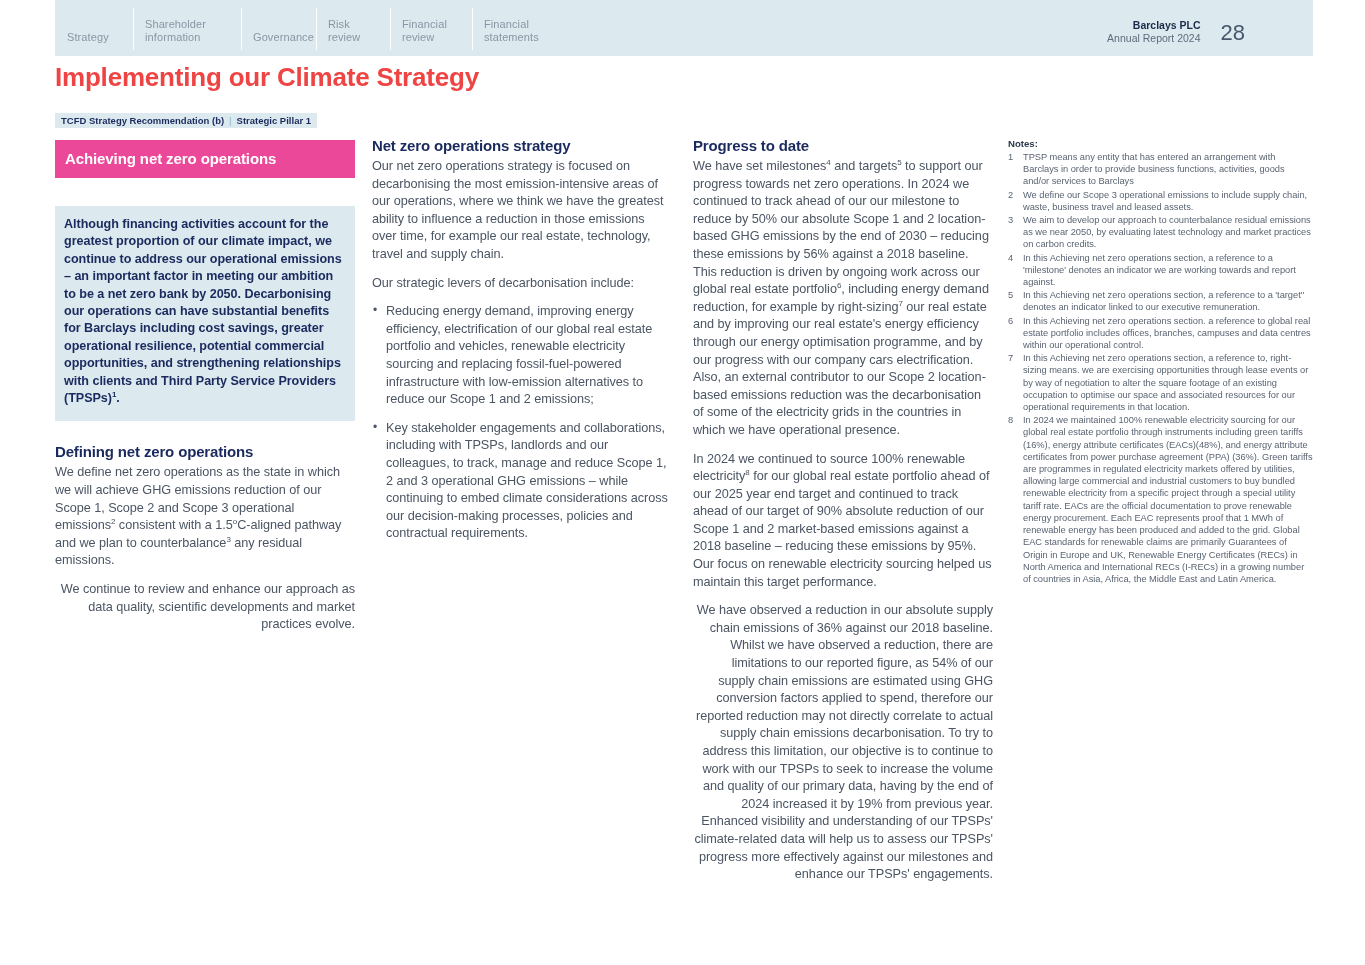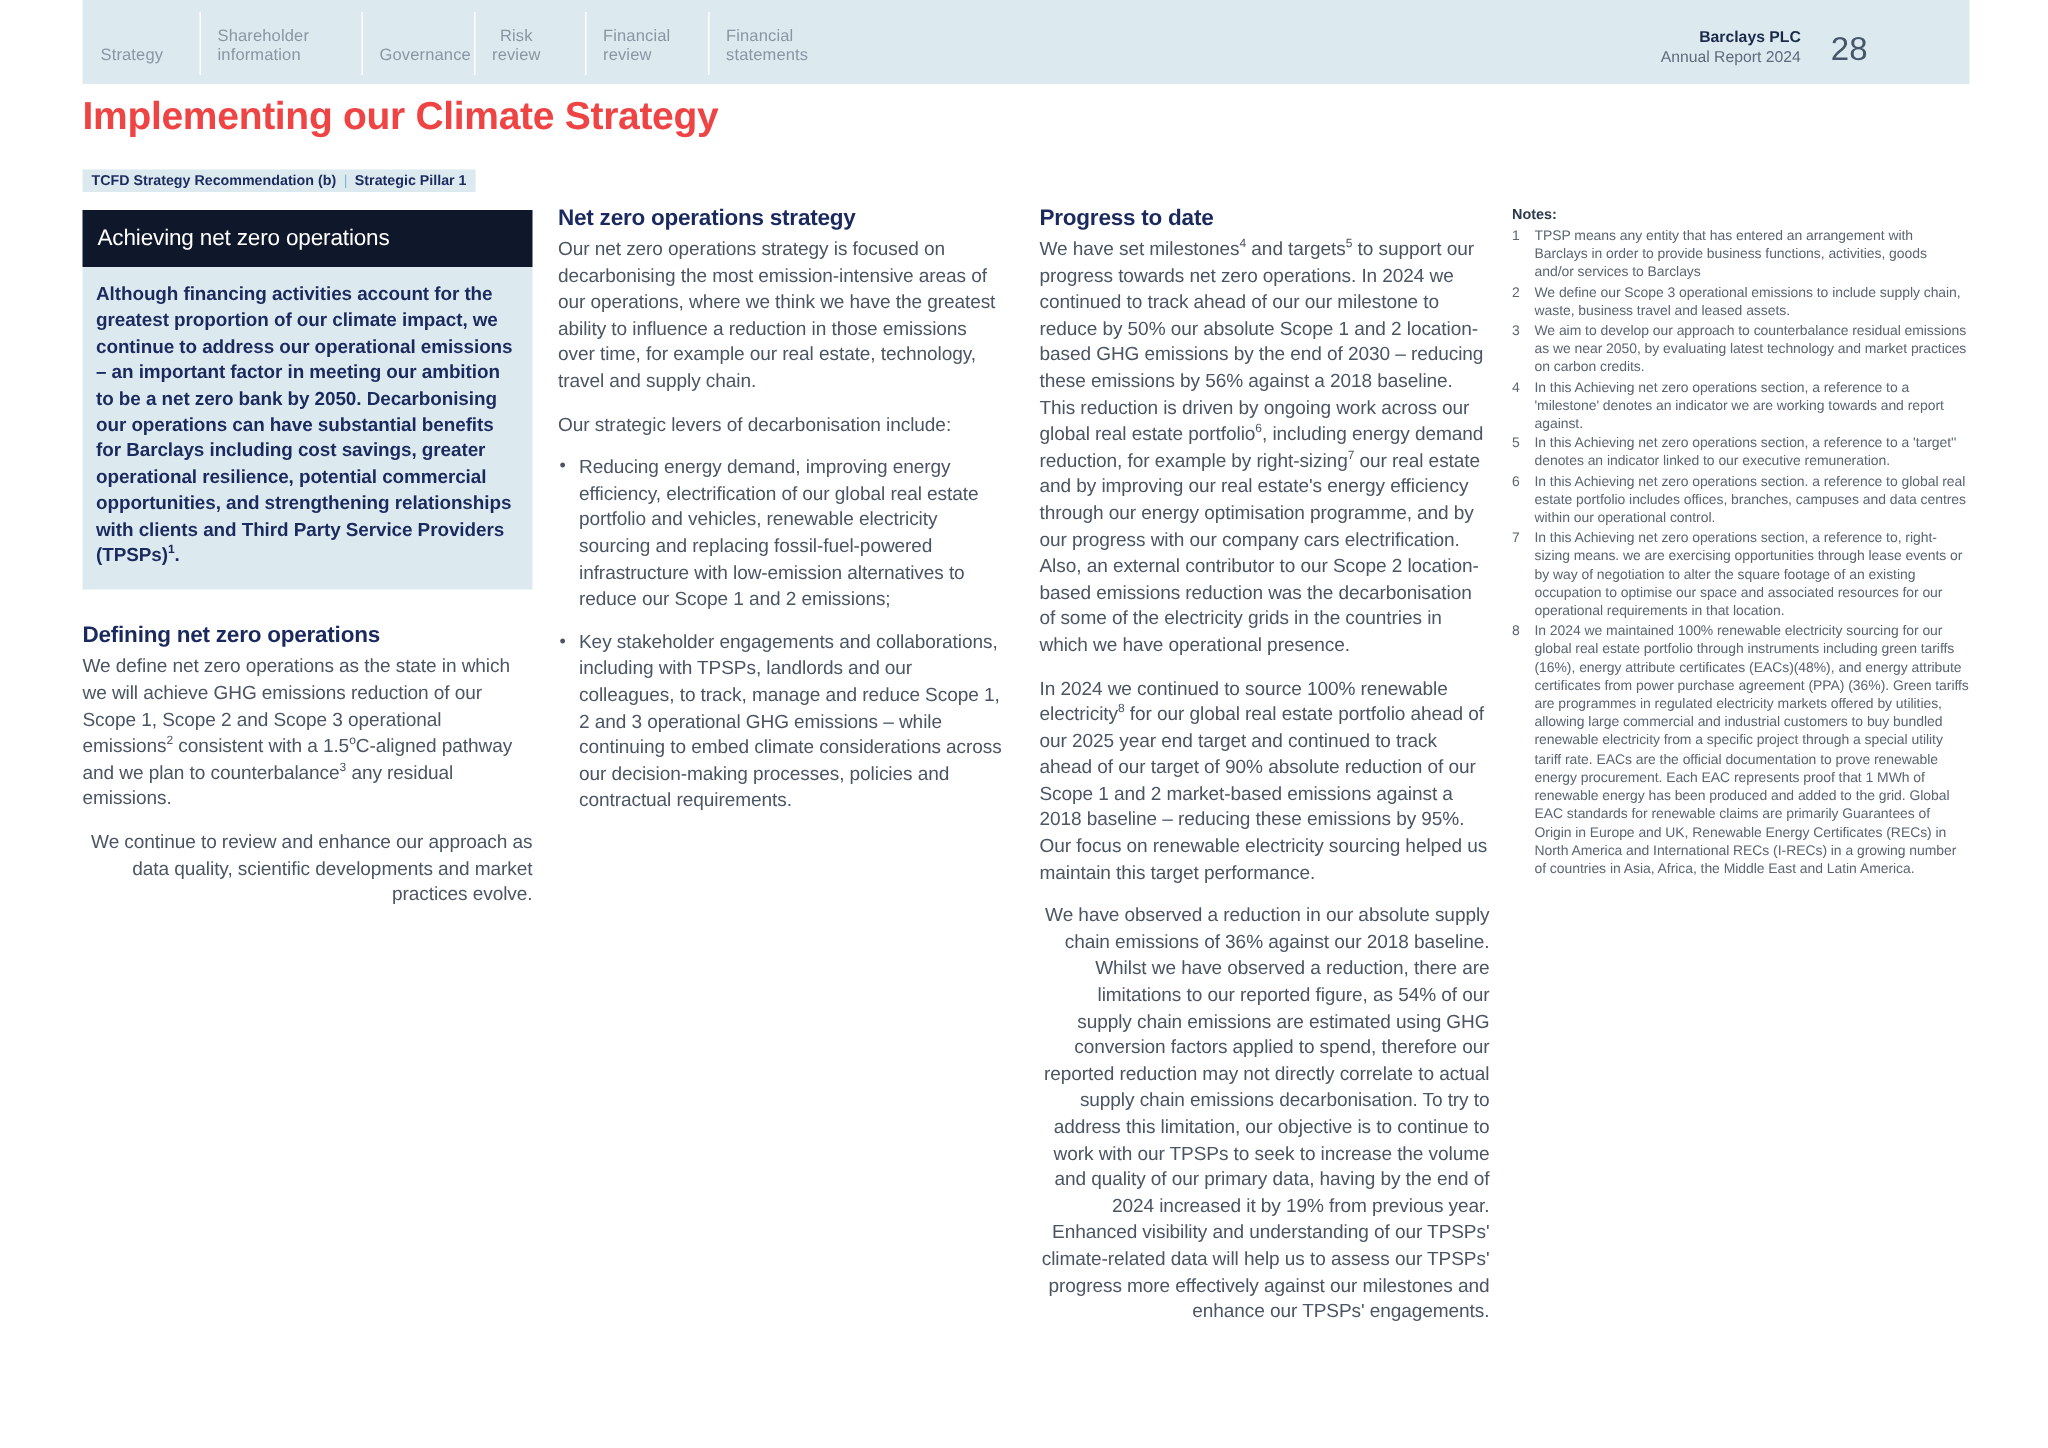--- a/index.html
+++ b/index.html
@@ -39,21 +39,21 @@
   .tab.active::before {
     content: ""; position: absolute; left: 0; top: 0; bottom: 0;
     width: 7px; background: #1b2a5e;
   }
   .tab.active .tab-inner { padding-left: 18px; padding-right: 18px; }
 
   .tab-w1 { width: 78px; }
   .tab-w2 { width: 108px; }
   .tab-w3 { width: 127px; }
   .tab-w4 { width: 75px; }
-  .tab-w5 { width: 74px; text-align: center; }
+  .tab-w5 { width: 74px; }
   .tab-w6 { width: 82px; }
   .tab-w7 { width: 80px; }
 
   .brandblock {
     position: absolute; right: 68px; bottom: 12px;
     text-align: right;
     display: flex; align-items: flex-end; gap: 20px;
   }
   .brandtext { font-size: 10.5px; line-height: 12.5px; color: #5f6b7c; }
   .brandtext .b1 { font-weight: bold; color: #1b2a4a; }
@@ -80,30 +80,31 @@
   }
   .badge .divider { color: #7fb7d4; margin: 0 5px; font-weight: normal; }
 
   
   .col1 { position: absolute; left: 55px; top: 140px; width: 300px; }
   .col2 { position: absolute; left: 372px; top: 137px; width: 297px; }
   .col3 { position: absolute; left: 693px; top: 137px; width: 300px; }
   .col4 { position: absolute; left: 1008px; top: 138px; width: 305px; }
 
   .callout-head {
-    background: #0f172a; color: #ffffff;
-    font-size: 15px; font-weight: normal;
+    background: #ec4899; color: #ffffff;
+    font-size: 15px; font-weight: bold;
     padding: 10px 10px 11px 10px;
     letter-spacing: -0.1px;
   }
   .callout-body {
     background: #dce9ef; color: #1b2a5e;
     font-size: 12.6px; font-weight: bold; line-height: 17.4px;
     padding: 10px 11px 14px 9px;
     letter-spacing: -0.05px;
+    margin-top: 28px;
   }
 
   h2.sec {
     font-size: 15px; font-weight: bold; color: #1b2a5e;
     margin: 0 0 4px 0; letter-spacing: -0.15px;
   }
   .col1 h2.sec { margin-top: 22px; }
 
   p.body {
     font-size: 12.7px; line-height: 17.6px; color: #4b5563;

